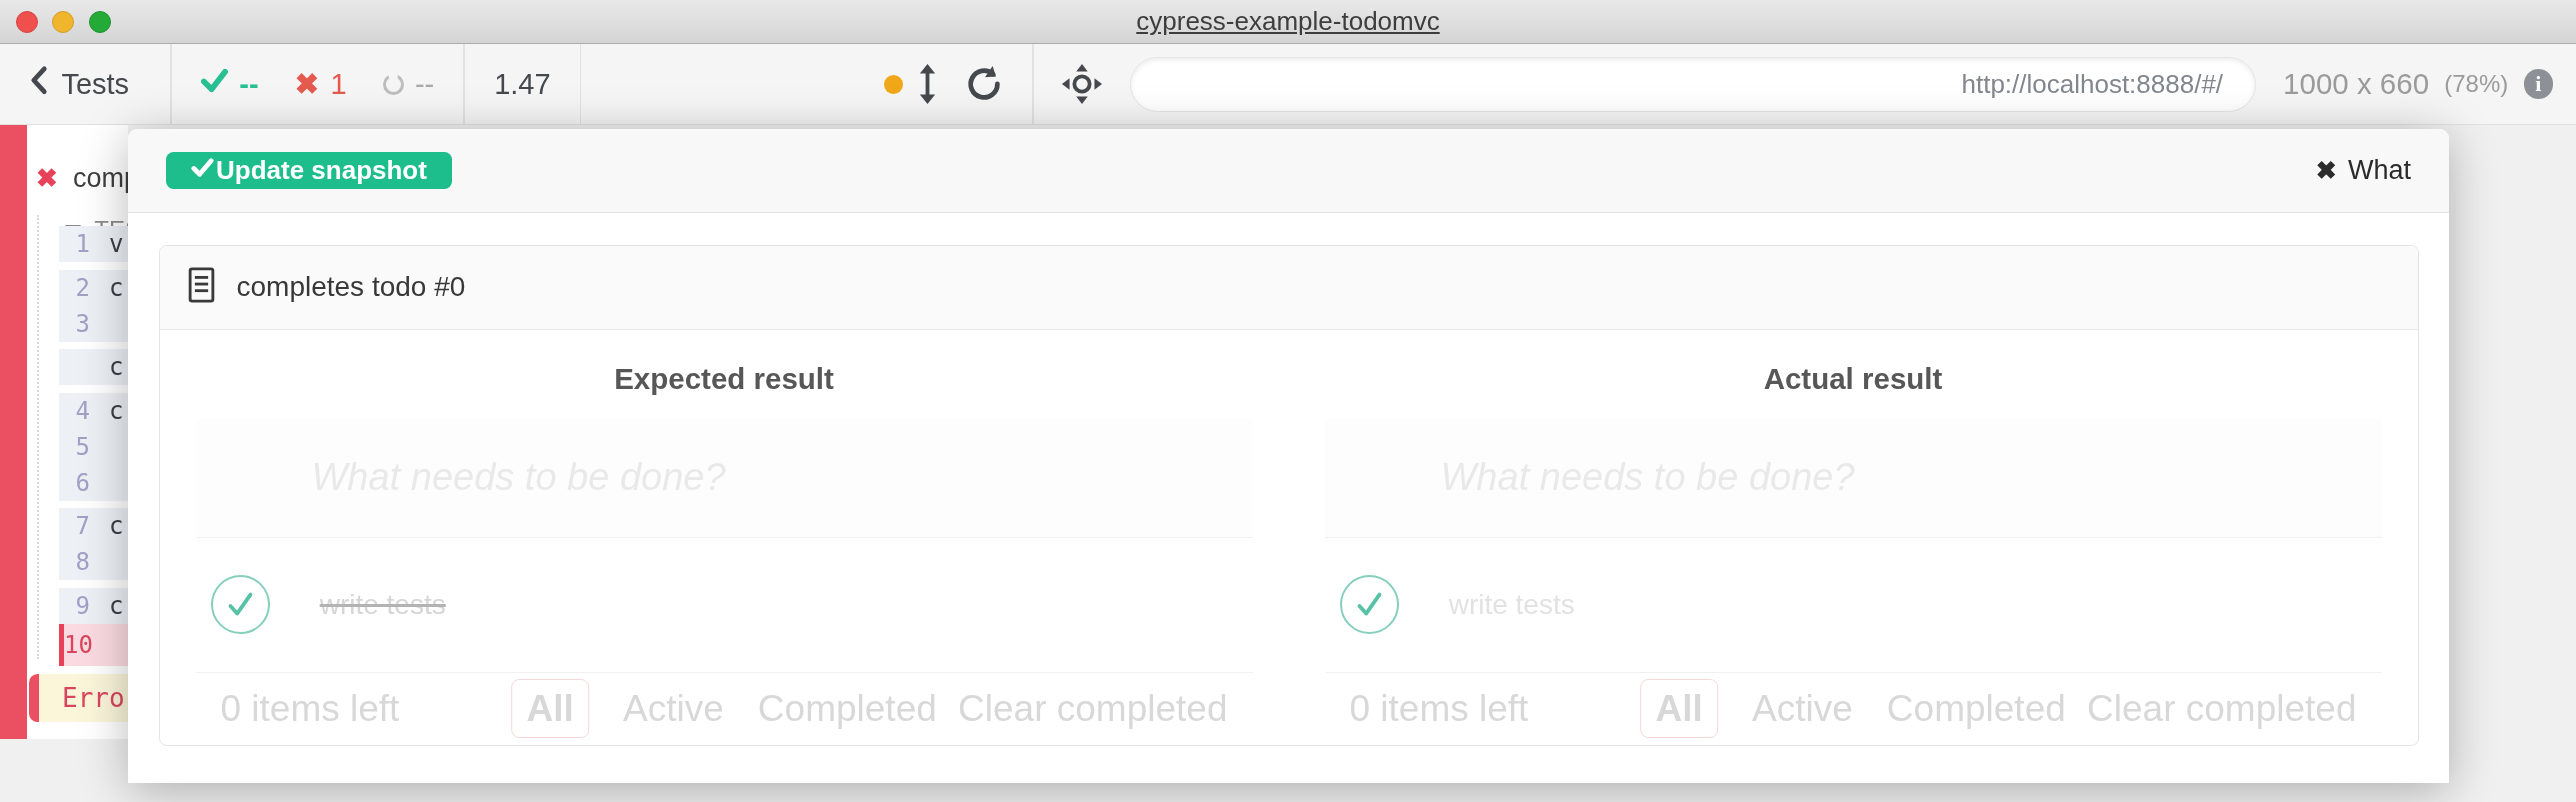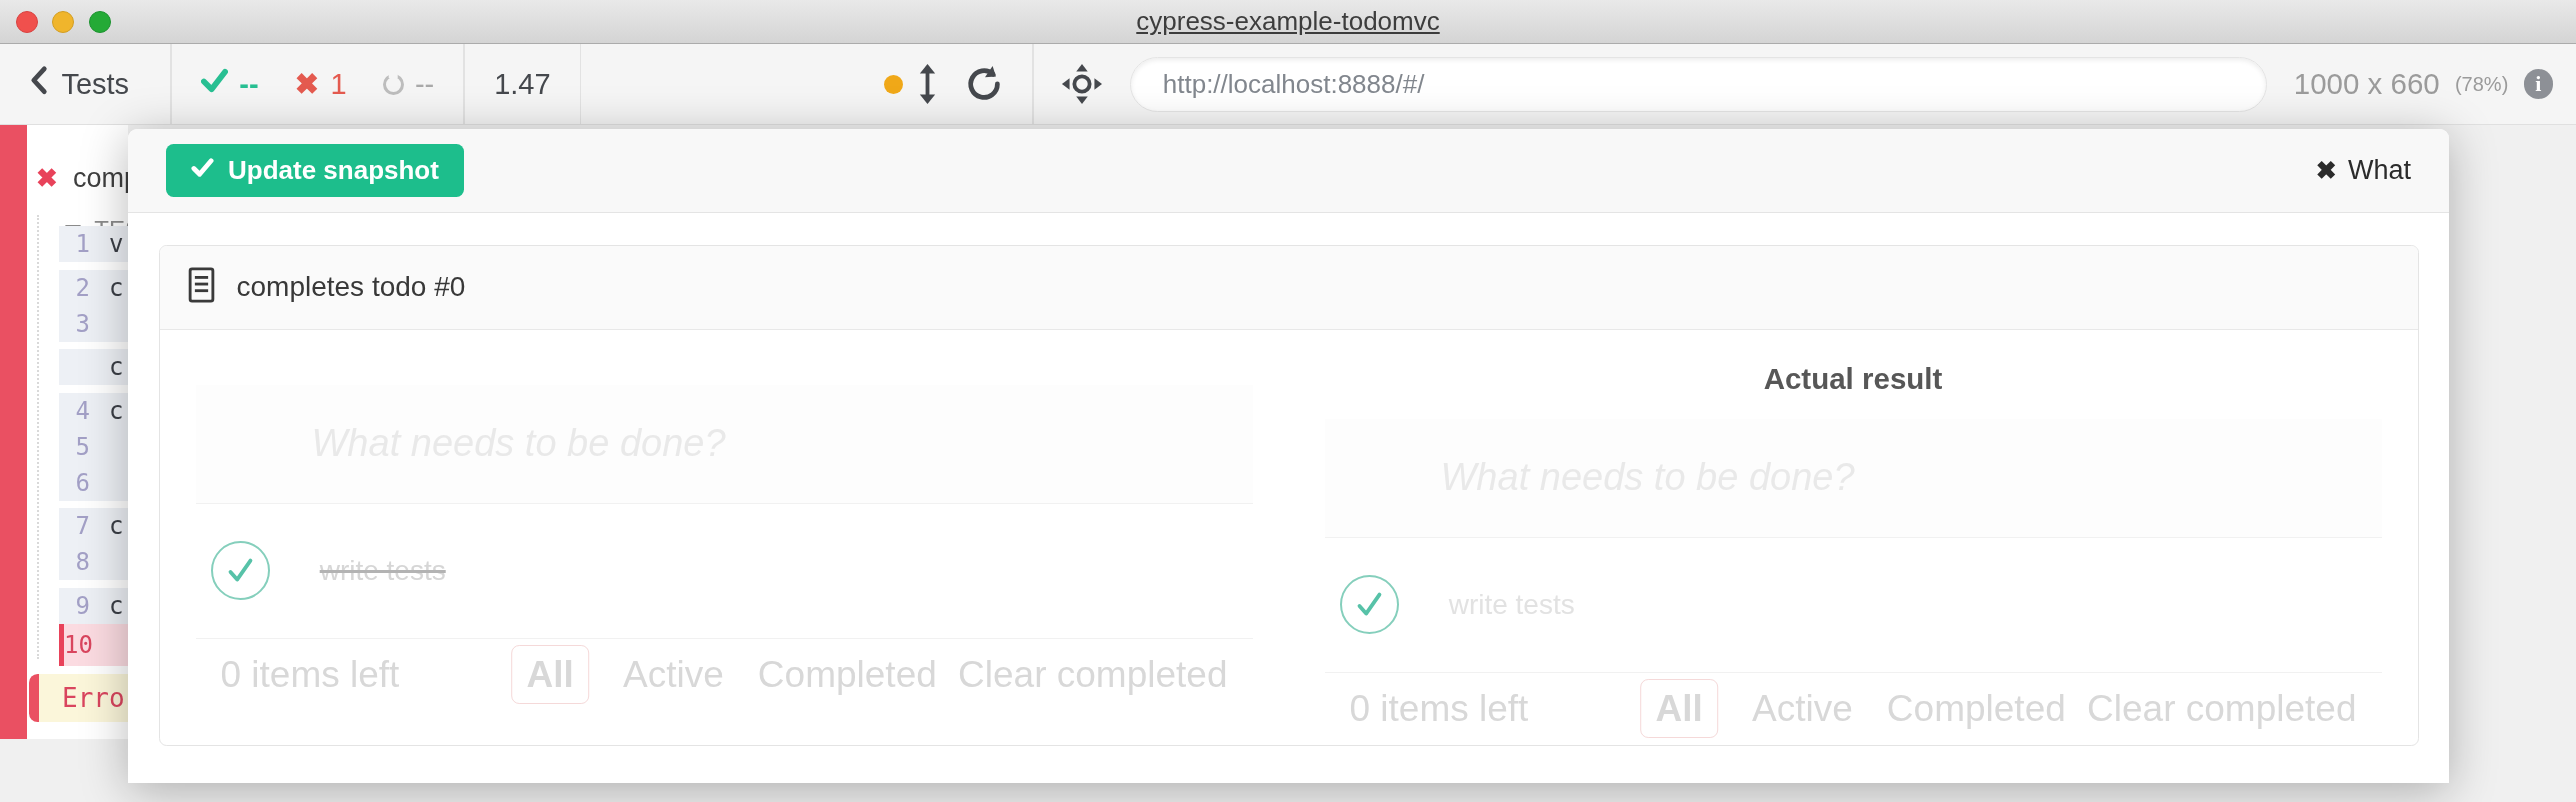--- a/index.html
+++ b/index.html
@@ -30,24 +30,24 @@
   .pend-ring { width:21px; height:21px; border:3.8px solid #bdbdbd; border-radius:50%; position:relative; }
   .pend-ring::after { content:''; position:absolute; top:-6.7px; left:50%; transform:translateX(-50%); width:8.6px; height:8.6px; background:#f5f5f5; }
   .duration { margin:0 29px; font-size:29px; color:#45484d; }
   .tb-gap { width:303px; flex:none; }
   .viewport-dot { width:19px; height:19px; border-radius:50%; background:#f0a818; flex:none; }
   .icon-updown { margin:0 25px 0 11.4px; display:flex; }
   .icon-refresh { margin-right:27px; display:flex; }
   .icon-crosshair { margin:0 27px; display:flex; }
   .url-bar { flex:1; height:55px; background:#fff; border:1.9px solid #e4e4e4; border-radius:29px;
              box-shadow:inset 0 1.9px 4.8px rgba(0,0,0,0.08); display:flex; align-items:center; padding:0 32px;
-             font-size:26px; color:#82878e; }
+             font-size:26px; color:#82878e;justify-content:flex-end; }
   .viewport-info { display:flex; align-items:center; gap:15.2px; margin:0 23px 0 27px; color:#9b9b9b; white-space:nowrap; }
   .vp-size { font-size:29.5px; }
-  .vp-scale { font-size:20px; }
+  .vp-scale { font-size:24px; }
   .info-icon { width:29.5px; height:29.5px; border-radius:50%; background:#8d9096; color:#fff; display:flex;
                align-items:center; justify-content:center; font-family:"Liberation Serif", serif;
                font-weight:bold; font-size:22px; }
 
   
   .content { position:relative; height:675px; background:#f0f0f0; }
 
   
   .sidebar { position:absolute; left:0; top:0; width:128px; height:614px; background:#fff; overflow:hidden; }
   .fail-stripe { position:absolute; left:0; top:0; width:27px; height:100%; background:#ea5062; }
@@ -67,22 +67,22 @@
   .code-row.hl .ln { color:#d9455e; width:44px; }
   .error-box { position:absolute; left:29px; top:549px; width:400px; height:48px; background:#fbf6da;
                border-left:10.5px solid #ea5062; border-radius:8.6px; display:flex; align-items:center;
                padding-left:23px; font-family:"DejaVu Sans Mono", monospace; font-size:26px; color:#d9455e; }
 
   
   .overlay { position:absolute; left:128px; top:3.8px; width:2321px; height:654px; background:#fff;
              border-radius:9.5px 9.5px 0 0; box-shadow:0 7.6px 48px rgba(0,0,0,0.28); }
   .overlay-header { height:84px; background:#f8f8f8; border-bottom:1.9px solid #e4e4e4; border-radius:9.5px 9.5px 0 0;
                     display:flex; align-items:center; padding:0 38px; }
-  .update-btn { background:#1dbe8c; border:none; color:#fff; font-weight:bold; font-size:26px; height:53px;
-                padding:0 25px; border-radius:7.6px; display:flex; align-items:center; gap:14px; cursor:pointer;
+  .update-btn { background:#1dbe8c; border:none; color:#fff; font-weight:bold; font-size:26px; height:37px;
+                padding:0 25px; border-radius:7.6px; display:flex; align-items:center; gap:2px; cursor:pointer;
                 font-family:"Liberation Sans", sans-serif; }
   .close-btn { margin-left:auto; display:flex; align-items:center; gap:11.4px; font-size:27px; color:#2b2b2b; cursor:pointer; }
   .close-x { font-size:25px; font-weight:bold; }
 
   .card { margin:32px 30.5px 0; border:1.9px solid #e4e4e4; border-radius:7.6px; height:501px; background:#fff; overflow:hidden; }
   .card-header { height:84px; background:#fafafa; border-bottom:1.9px solid #e8e8e8; display:flex; align-items:center;
                  padding:0 27px; gap:21px; }
   .card-title { font-size:28px; color:#383838; }
   .card-body { display:flex; height:446px; }
   .result-col { width:50%; padding-top:32px; }
@@ -276,20 +276,21 @@
             <line x1="8" y1="18" x2="22" y2="18" stroke="#3a3a3a" stroke-width="3"></line>
             <line x1="8" y1="25" x2="22" y2="25" stroke="#3a3a3a" stroke-width="3"></line>
           </svg>
         </span>
         <span class="card-title">completes todo #0</span>
       </div>
 
       <div class="card-body">
 
         <div class="result-col">
+          <div class="col-heading">Expected result</div>
           <div class="todoapp">
             <div class="todo-input">
               <span>What needs to be done?</span>
             </div>
             <div class="todo-item">
               <span class="toggle">
                 <svg width="38" height="38" viewBox="0 0 40 40">
                     <polyline points="10,21 17,29 31,9" fill="none" stroke="#57c2a8" stroke-width="4" stroke-linecap="round" stroke-linejoin="round"></polyline>
                   </svg>
               </span>

